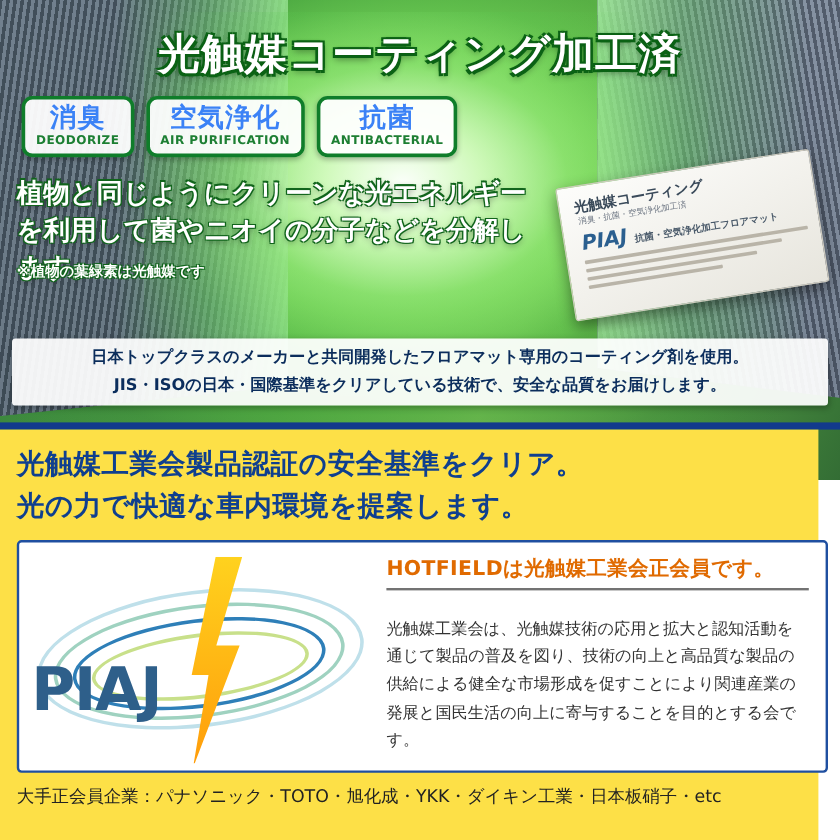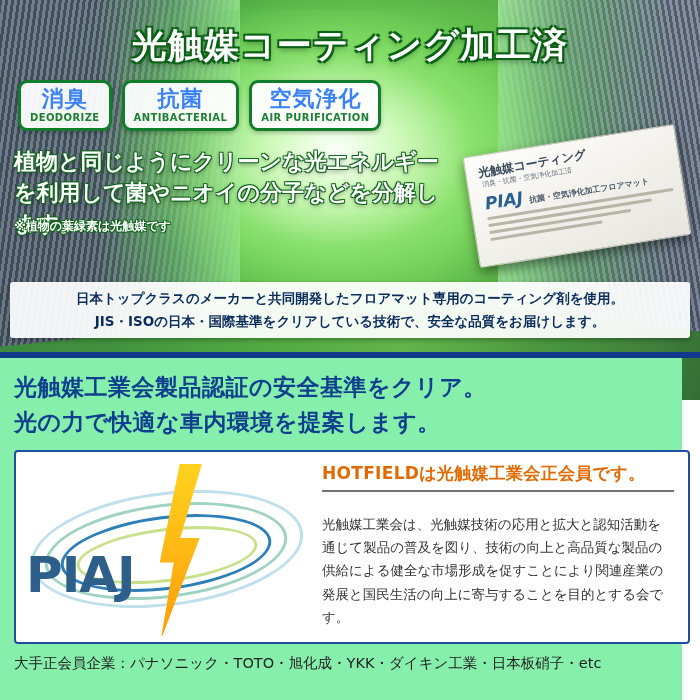--- a/index.html
+++ b/index.html
@@ -113,21 +113,21 @@
     background:rgba(255,255,255,.93);border-radius:3px;
     box-shadow:0 2px 5px rgba(0,0,0,.3);
     display:flex;flex-direction:column;justify-content:center;align-items:center;text-align:right;
   }
   .capstrip span{font-size:13.5px;color:#0b2d5c;font-weight:bold;line-height:1.7;}
 
   
   .divider{position:absolute;left:0;top:352px;width:700px;height:6px;background:#123a8c;}
 
   
-  .bottom{position:absolute;left:0;top:358px;width:682px;height:342px;background:#86efac;}
+  .bottom{position:absolute;left:0;top:358px;width:682px;height:342px;background:#fde047;}
   .b-head{
     position:absolute;left:14px;top:12px;width:670px;
     font-size:23px;font-weight:bold;color:#0f3f8f;line-height:1.5;letter-spacing:.5px;
   }
   .piaj-box{
     position:absolute;left:14px;top:92px;width:672px;height:190px;
     border:2px solid #1f4fa0;border-radius:4px;background:#ffffff;overflow:hidden;
   }
   .piaj-logo{
     position:absolute;left:4px;top:6px;width:300px;height:178px;overflow:hidden;
@@ -170,26 +170,26 @@
     <div class="glowcore"></div>
 
     <div class="headline">光触媒コーティング加工済</div>
 
     <div class="badges">
       <div class="badge">
         <div class="jp">消臭</div>
         <div class="en">DEODORIZE</div>
       </div>
       <div class="badge">
+        <div class="jp">空気浄化</div>
+        <div class="en">AIR PURIFICATION</div>
+      </div>
+      <div class="badge">
         <div class="jp">抗菌</div>
         <div class="en">ANTIBACTERIAL</div>
-      </div>
-      <div class="badge">
-        <div class="jp">空気浄化</div>
-        <div class="en">AIR PURIFICATION</div>
       </div>
     </div>
 
     <div class="greentext">
       <span class="l1">植物と同じようにクリーンな光エネルギー</span>
       <span class="l2">を利用して菌やニオイの分子などを分解します。</span>
     </div>
     <div class="note">※植物の葉緑素は光触媒です</div>
 
     <div class="tagcard">

